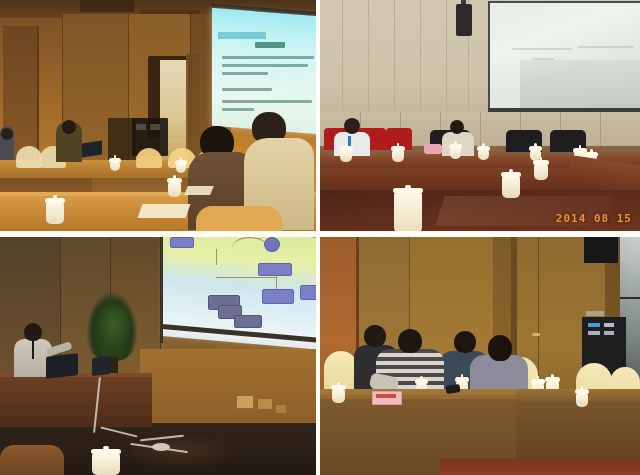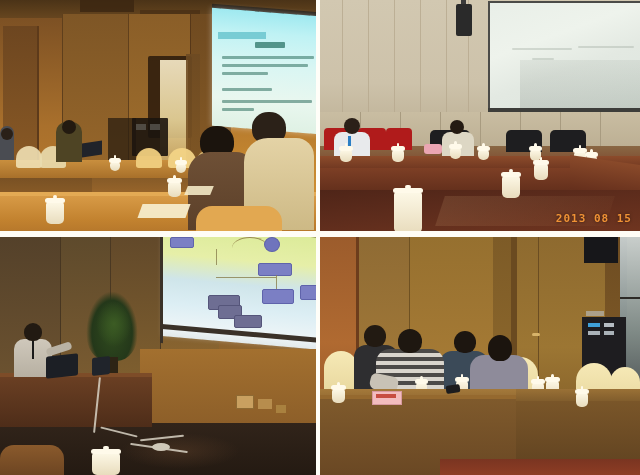--- a/index.html
+++ b/index.html
@@ -463,21 +463,21 @@
           <span class="body"></span>
           <span class="lid"></span>
           <span class="knob"></span>
         </div>
       <div class="el tr-cup10 cup">
           <span class="body"></span>
           <span class="lid"></span>
           <span class="knob"></span>
         </div>
 
-      <div class="el datestamp">2013 08 15</div>
+      <div class="el datestamp">2014 08 15</div>
       <span class="sr-only">Bright conference room with blank projection screen and date stamp</span>
     </div>
   </div>
 
   <div class="gap-h"></div>
 
   <div class="photo ph-bl">
     <div class="scene">
       <div class="el bl-bg"></div>
       <div class="el bl-wallL"></div>

